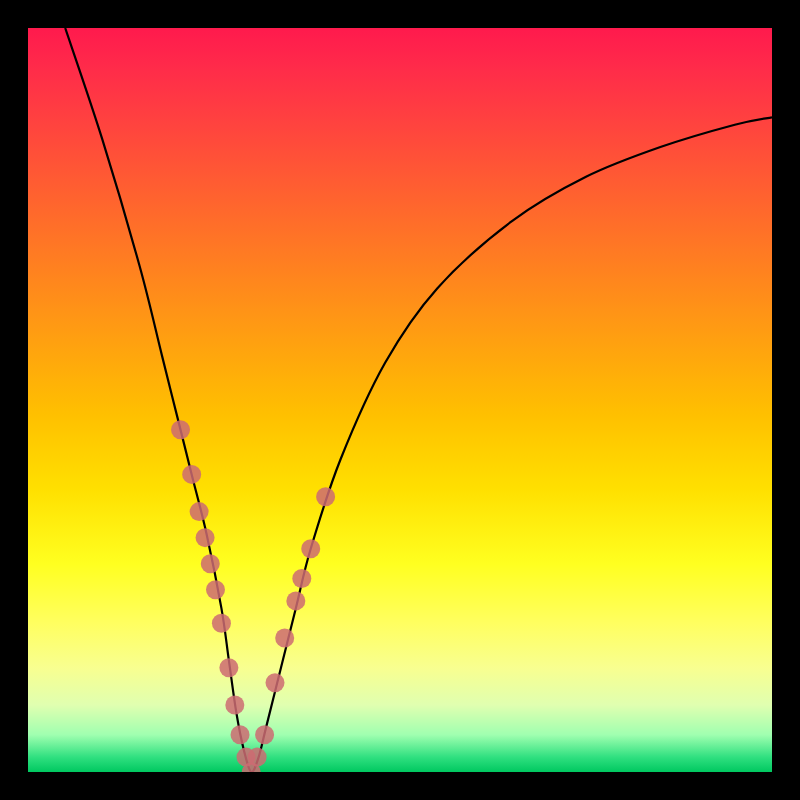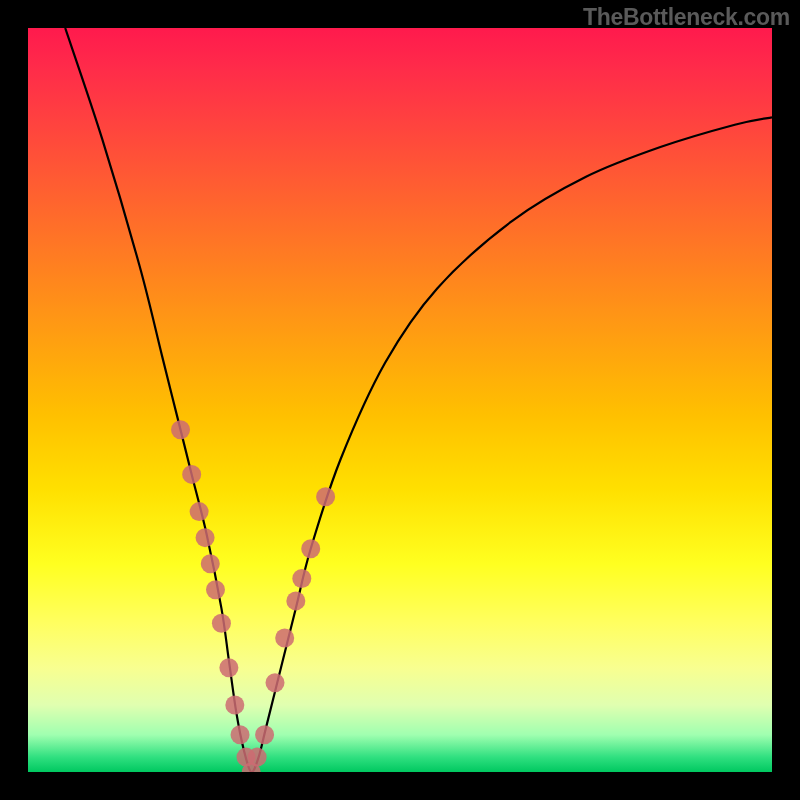--- a/index.html
+++ b/index.html
@@ -66,21 +66,20 @@
   .curve {
     fill: none;
     stroke: #000;
     stroke-width: 2.2;
   }
 </style>
 </head>
 <body>
 
 <div class="chart-container">
-  <div class="watermark">TheBottleneck.com</div>
   <div class="plot-area">
     <svg class="curve-layer" viewBox="0 0 744 744">
       <path id="main-curve" class="curve" d="M 37.2 0 C 43.4 18.600000000000023, 62.00000000000001 71.91999999999996, 74.4 111.60000000000002 C 86.8 151.27999999999997, 101.67999999999999 202.12, 111.6 238.07999999999998 C 121.52 274.0400000000001, 127.72000000000001 302.55999999999995, 133.92 327.35999999999996 C 140.12 352.16, 143.84 367.0400000000001, 148.8 386.88 C 153.76 406.71999999999997, 158.72 426.56, 163.68 446.4 C 168.64000000000001 466.24, 173.6 483.6, 178.56 505.91999999999996 C 183.52 528.24, 189.72 559.24, 193.44 580.3199999999999 C 197.16 601.4, 198.4 615.04, 200.88000000000002 632.4 C 203.35999999999999 649.76, 205.84 669.6, 208.32000000000002 684.48 C 210.79999999999998 699.36, 213.28 711.76, 215.76 721.68 C 218.24 731.6, 220.72000000000003 742.76, 223.2 744 C 225.68 745.24, 228.16000000000003 736.56, 230.64 729.12 C 233.11999999999998 721.68, 234.36 714.24, 238.08 699.36 C 241.8 684.48, 248.00000000000003 659.68, 252.96 639.84 C 257.91999999999996 620, 262.88 600.16, 267.84 580.3199999999999 C 272.79999999999995 560.48, 275.28 545.6, 282.72 520.8 C 290.16 496, 300.08000000000004 462.52, 312.47999999999996 431.52000000000004 C 324.88 400.52, 341 363.32000000000005, 357.12 334.79999999999995 C 373.23999999999995 306.28, 388.11999999999995 283.9599999999999, 409.20000000000005 260.4 C 430.28000000000003 236.83999999999992, 458.8 212.04000000000008, 483.6 193.44000000000005 C 508.3999999999999 174.84000000000003, 533.2 161.20000000000005, 558 148.79999999999995 C 582.8 136.39999999999998, 607.6 127.72000000000003, 632.4 119.04000000000008 C 657.1999999999999 110.36000000000001, 688.2 101.68000000000006, 706.8 96.72000000000003 C 725.4 91.75999999999999, 737.8000000000001 90.51999999999998, 744 89.27999999999997"></path>
       <g id="marker-group">
           <circle cx="152.51999999999998" cy="401.76" r="9.5" class="marker"></circle>
           <circle cx="163.68" cy="446.4" r="9.5" class="marker"></circle>
           <circle cx="171.12" cy="483.6" r="9.5" class="marker"></circle>
           <circle cx="177.072" cy="509.64" r="9.5" class="marker"></circle>
           <circle cx="182.28" cy="535.68" r="9.5" class="marker"></circle>
           <circle cx="187.488" cy="561.72" r="9.5" class="marker"></circle>

